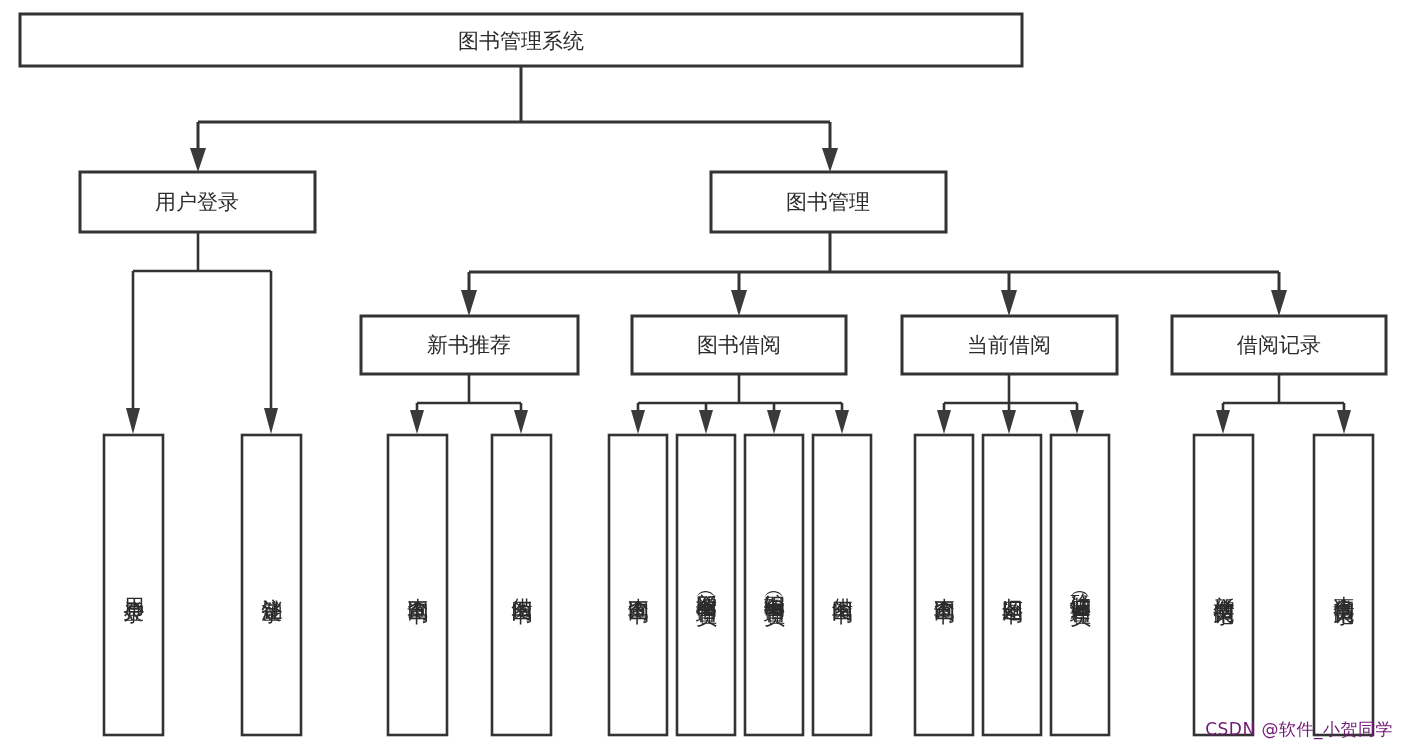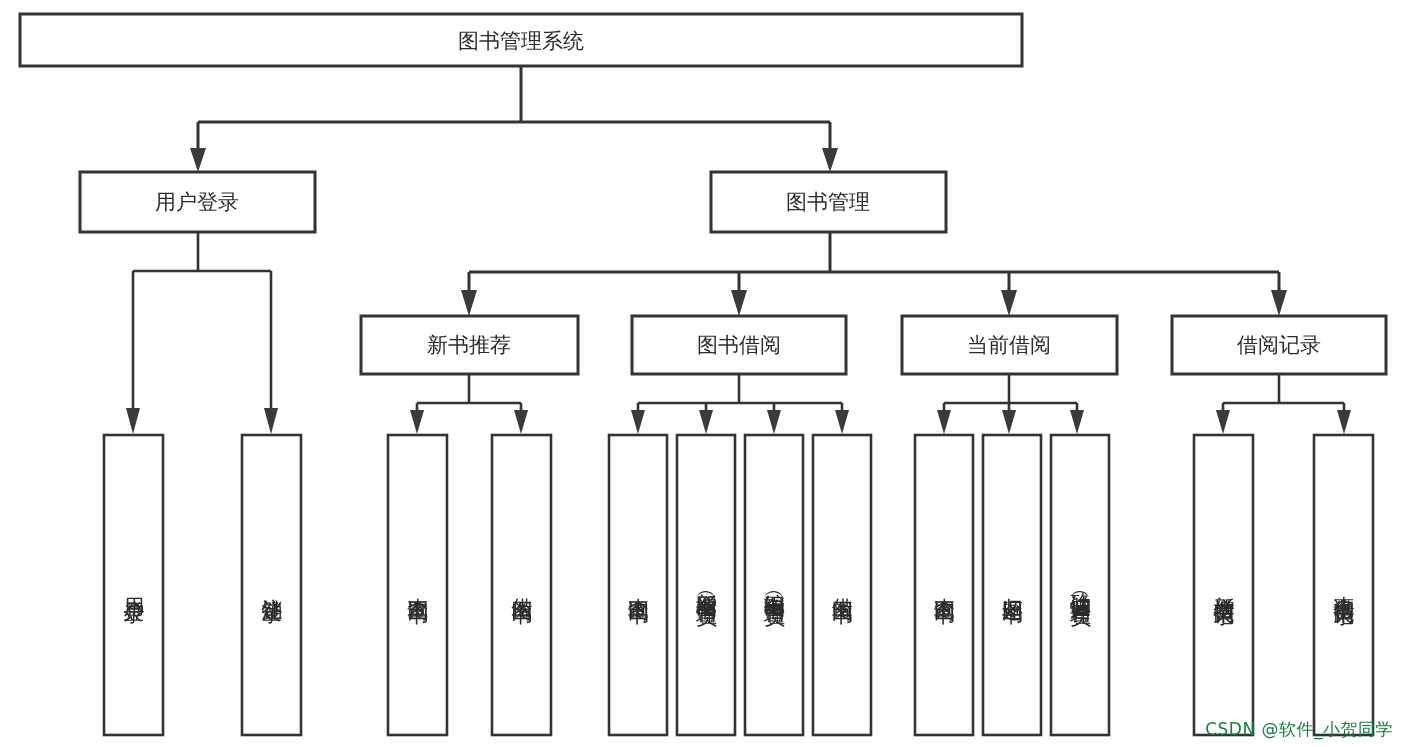--- a/index.html
+++ b/index.html
@@ -68,21 +68,21 @@
     align-items: center;
     justify-content: center;
     pointer-events: none;
   }
   .watermark {
     position: absolute;
     right: 12px;
     bottom: 6px;
     font-family: "DejaVu Sans", "Liberation Sans", sans-serif;
     font-size: 17px;
-    color: #15803d;
+    color: #701a75;
     white-space: nowrap;
     letter-spacing: 0.5px;
   }
 </style>
 </head>
 <body>
 
 <div id="chart-root">
 
   <svg class="flow" viewBox="0 0 1405 747" xmlns="http://www.w3.org/2000/svg">

